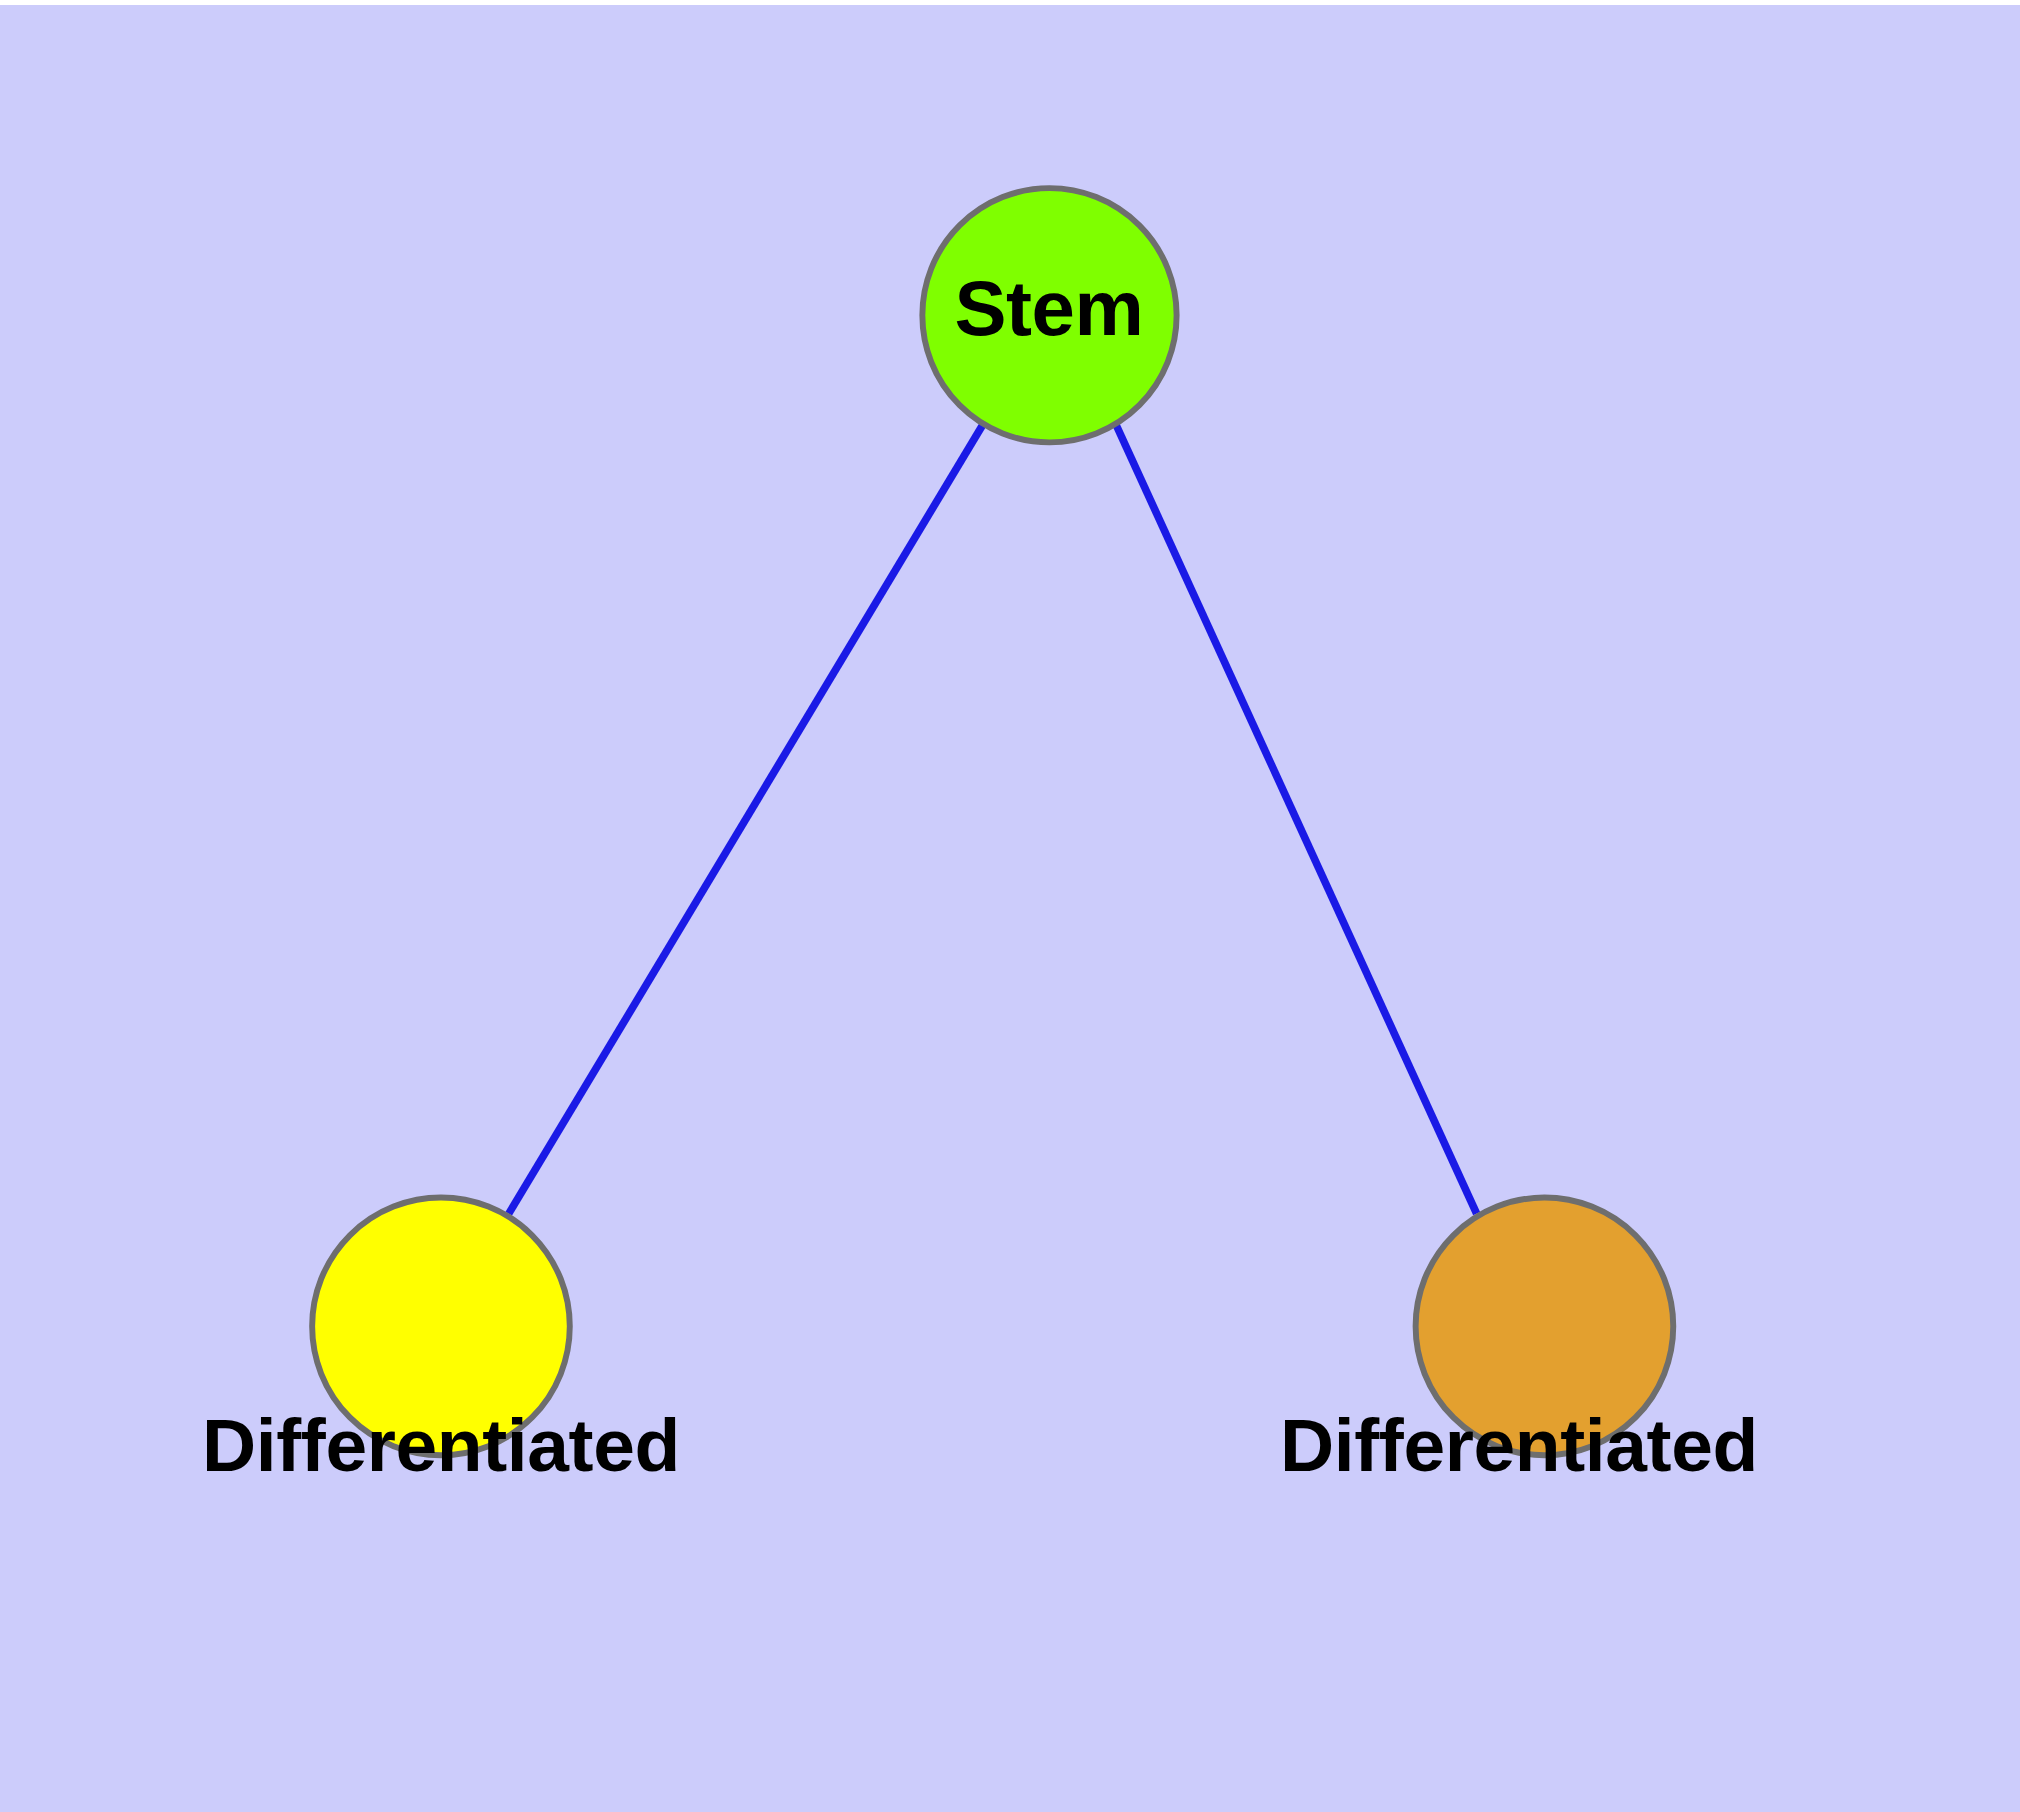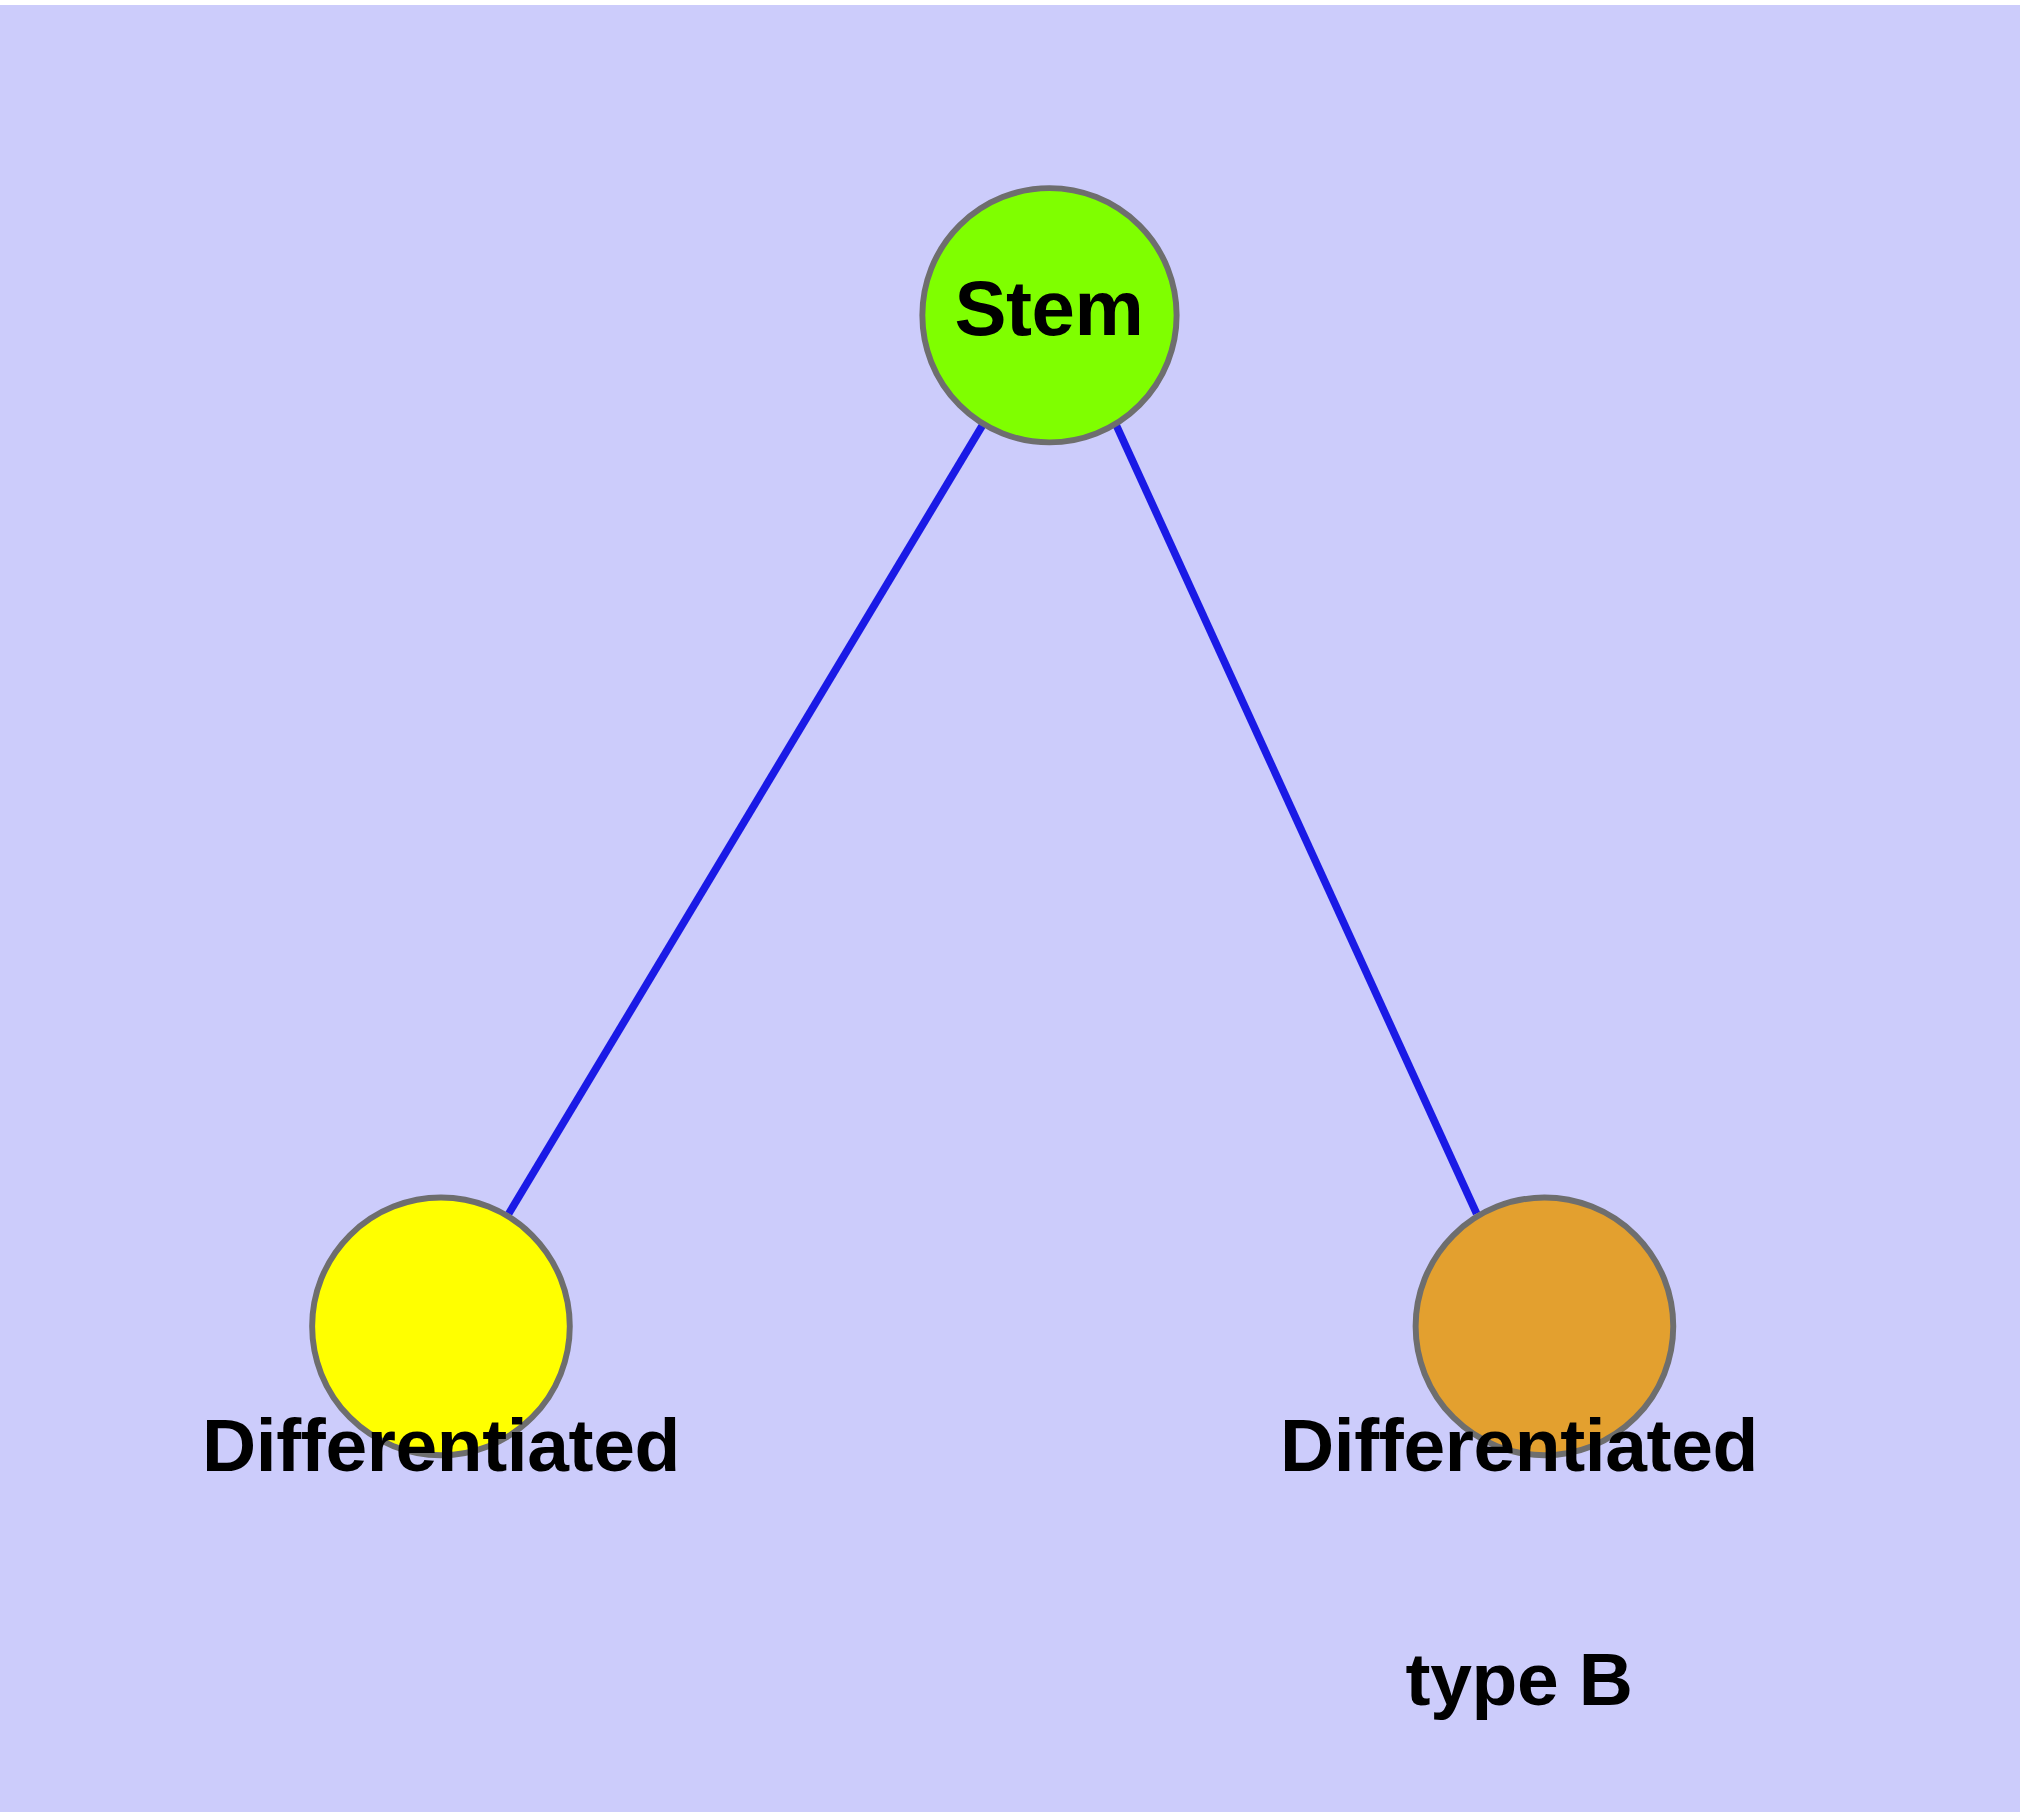--- a/index.html
+++ b/index.html
@@ -74,17 +74,16 @@
   </svg>
 
   <div class="node-label big" style="left:625px; top:268px; width:848px;">Stem</div>
 
   <div class="node-label small" style="left:17px; top:1250px; width:848px;">
     <div>Differentiated</div>
   </div>
 
   <div class="node-label small" style="left:1095px; top:1250px; width:848px;">
     <div>Differentiated</div>
-    <div>type B</div>
   </div>
 
 </div>
 
 
 </body></html>

